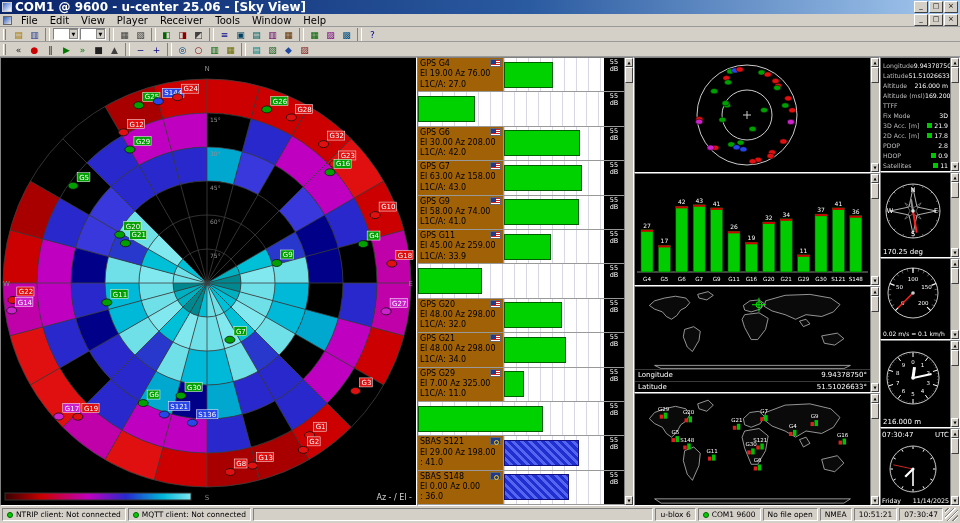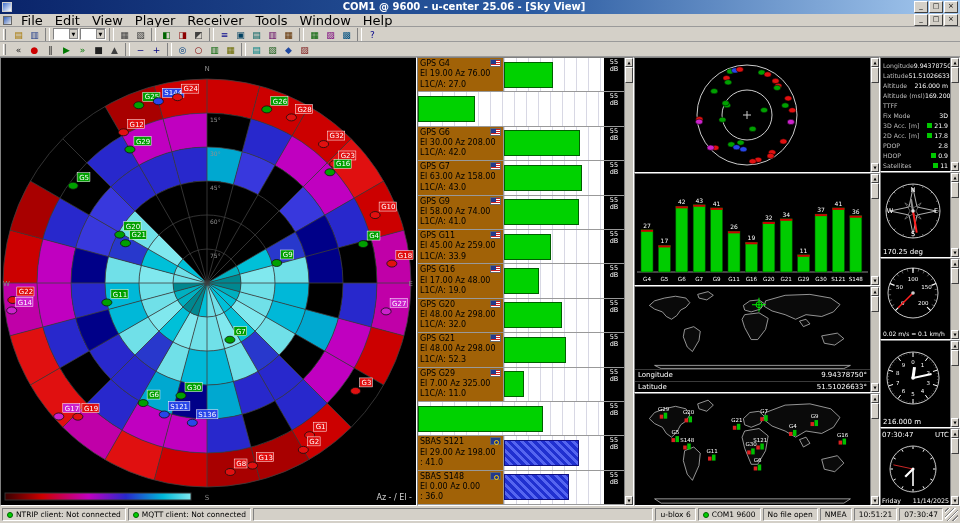--- a/index.html
+++ b/index.html
@@ -2,27 +2,27 @@
 <html><head>
 <meta charset="utf-8">
 <style>
   *{box-sizing:border-box;margin:0;padding:0;}
   html,body{overflow:hidden;}
   body{width:960px;height:523px;background:#d4d0c8;font-family:"DejaVu Sans","Liberation Sans",sans-serif;}
   .window{display:flex;flex-direction:column;width:960px;height:523px;background:#d4d0c8;}
 
   .titlebar{height:14px;background:linear-gradient(90deg,#0a246a,#2a5aa0 55%,#a6caf0);display:flex;align-items:center;padding:0 2px;color:#fff;flex:0 0 auto;}
   .app-icon{width:10px;height:10px;background:linear-gradient(135deg,#4070d0,#ffffff);border:1px solid #cfcfcf;margin-right:3px;}
-  .titlebar .title{flex:1;text-align:center;font-size:10px;font-weight:bold;line-height:14px;white-space:nowrap;overflow:hidden;}
+  .titlebar .title{flex:1;text-align:left;font-size:12px;font-weight:bold;line-height:14px;white-space:nowrap;overflow:hidden;}
   .tb-btns{display:flex;}
   .win-btn{width:14px;height:12px;background:#d4d0c8;border:1px solid;border-color:#ffffff #404040 #404040 #ffffff;font-size:7px;line-height:9px;text-align:center;color:#000;margin-left:1px;}
 
   .menubar{height:13px;display:flex;align-items:center;background:#d4d0c8;border-bottom:1px solid #9a9a9a;padding-left:2px;flex:0 0 auto;}
   .mdi-icon{width:9px;height:9px;background:linear-gradient(135deg,#3060c0,#e8e8e8);border:1px solid #666;margin:0 3px 0 1px;}
-  .menu-item{font-size:13px;padding:0 6px;line-height:13px;color:#000;}
+  .menu-item{font-size:10px;padding:0 6px;line-height:13px;color:#000;}
   .mdi-buttons{margin-left:auto;display:flex;margin-right:2px;}
 
   .toolbar{height:15px;display:flex;align-items:center;background:#d4d0c8;border-bottom:1px solid #9a9a9a;padding-left:2px;gap:1px;flex:0 0 auto;}
   .tb-handle{width:3px;height:11px;border-left:1px solid #ffffff;border-right:1px solid #808080;margin:0 4px 0 1px;}
   .tb-icon{width:15px;height:13px;font-size:9px;line-height:12px;text-align:center;background:#d4d0c8;border:1px solid transparent;}
   .tb-sep{width:5px;height:13px;border-left:1px solid #808080;border-right:1px solid #ffffff;margin:0 2px;}
   .tb-combo{width:26px;height:12px;background:#ffffff;border:1px solid;border-color:#808080 #ffffff #ffffff #808080;display:flex;align-items:center;justify-content:flex-end;}
   .tb-combo .caret{font-size:5px;background:#d4d0c8;border:1px solid #888;width:9px;height:10px;text-align:center;line-height:9px;color:#000;}
 
   .main{flex:1;display:flex;min-height:0;}
@@ -600,26 +600,20 @@
             </div>
             <div class="sat-bars">
               <div class="sat-bar used" style="width: 47.2727%;"></div>
             </div>
             <div class="sat-scale">
               <span>55</span>
               <span>dB</span>
             </div>
           </div>
           <div class="sat-group">
-            <div class="sat-text">
-              <div class="l1">GPS G16</div>
-              <span class="flag us"></span>
-              <div class="l2">El 17.00 Az 48.00</div>
-              <div class="l3">L1C/A: 19.0</div>
-            </div>
             <div class="sat-bars">
               <div class="sat-bar used" style="width: 34.5455%;"></div>
             </div>
             <div class="sat-scale">
               <span>55</span>
               <span>dB</span>
             </div>
           </div>
           <div class="sat-group">
             <div class="sat-text">
@@ -634,21 +628,21 @@
             <div class="sat-scale">
               <span>55</span>
               <span>dB</span>
             </div>
           </div>
           <div class="sat-group">
             <div class="sat-text">
               <div class="l1">GPS G21</div>
               <span class="flag us"></span>
               <div class="l2">El 48.00 Az 298.00</div>
-              <div class="l3">L1C/A: 52.3</div>
+              <div class="l3">L1C/A: 34.0</div>
             </div>
             <div class="sat-bars">
               <div class="sat-bar used" style="width: 61.8182%;"></div>
             </div>
             <div class="sat-scale">
               <span>55</span>
               <span>dB</span>
             </div>
           </div>
           <div class="sat-group">

